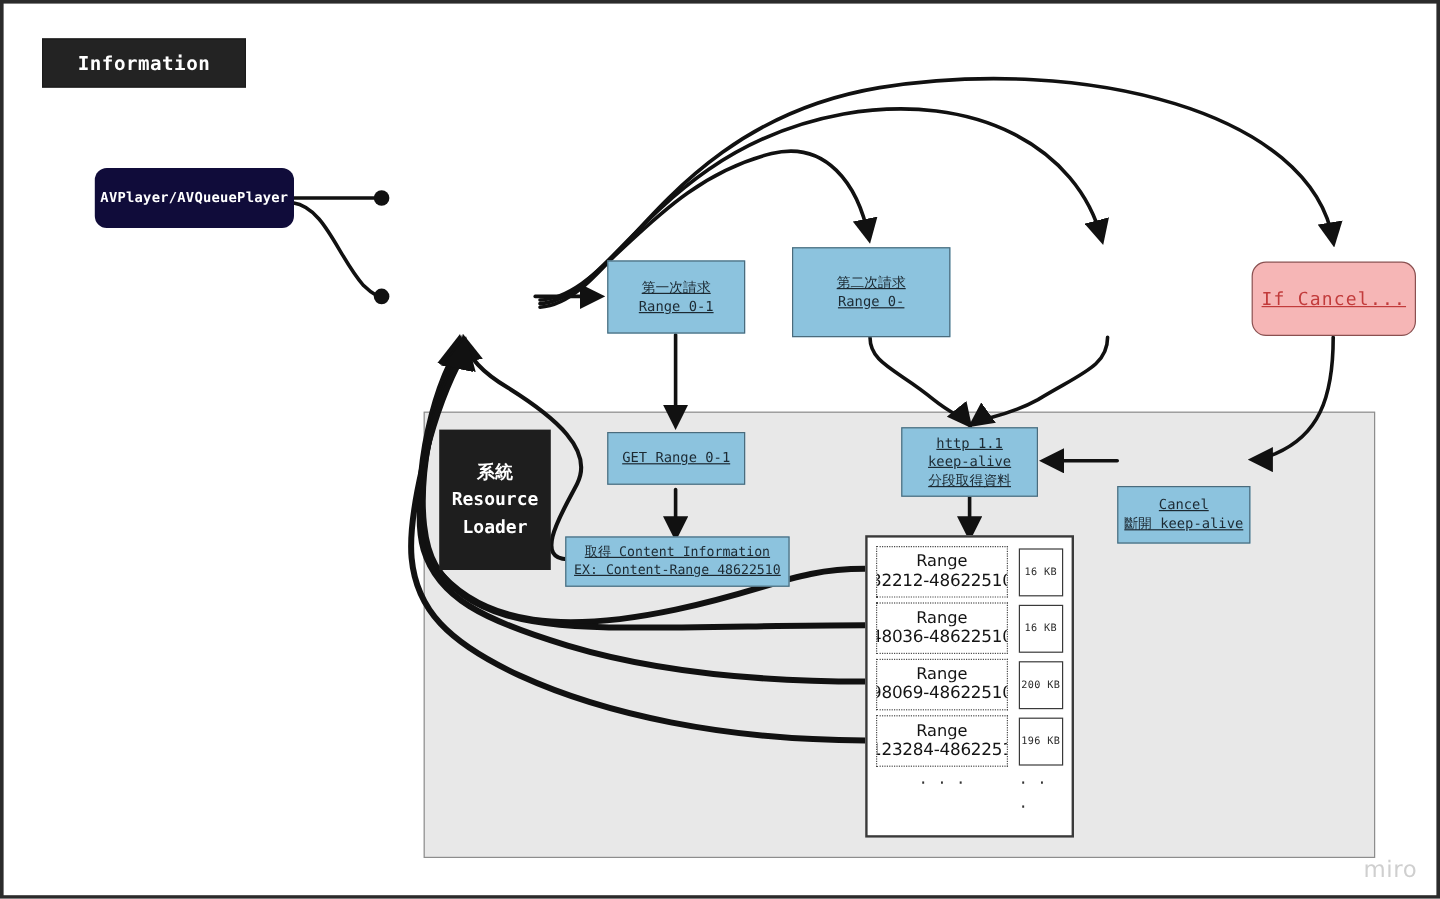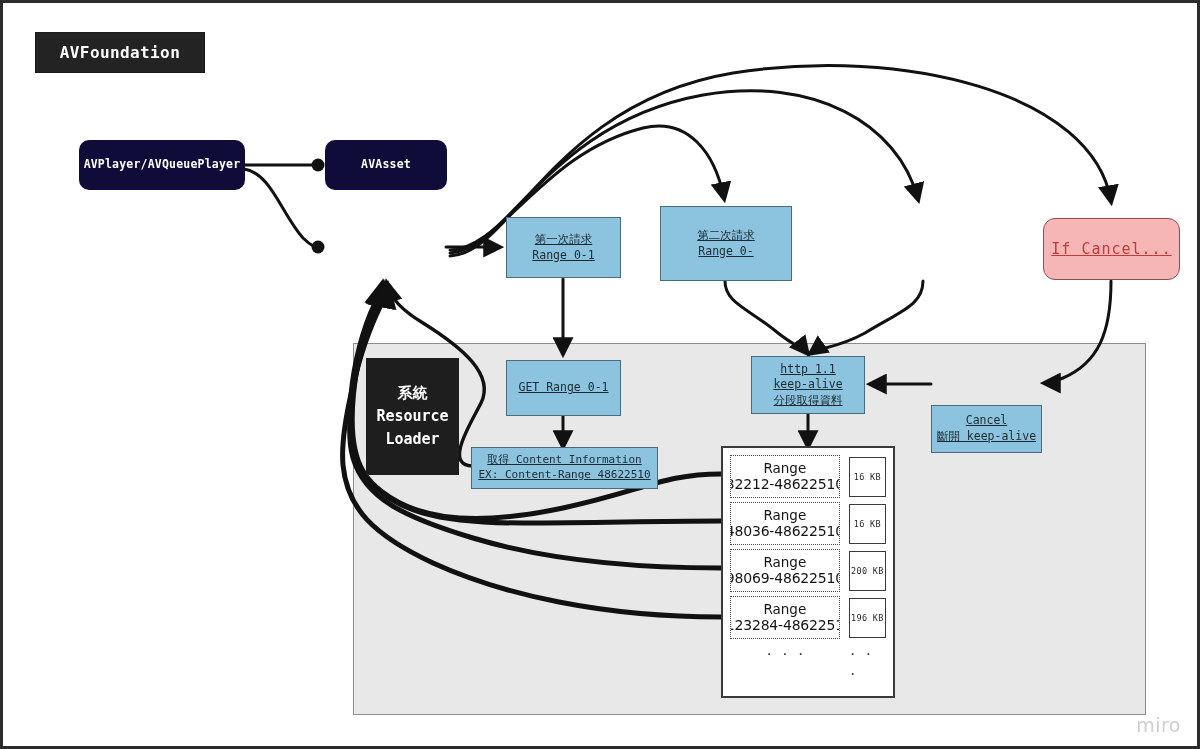--- a/index.html
+++ b/index.html
@@ -223,25 +223,24 @@
     </g>
 
     <g fill="none" stroke="#111111" stroke-width="5" stroke-linecap="round">
       <path d="M 718 471 C 660 471, 640 488, 560 505 C 470 524, 400 520, 360 470 C 336 438, 348 350, 372 300 C 376 292, 378 287, 379 282" marker-end="url(#arrowThick)"></path>
       <path d="M 718 518 C 640 518, 600 520, 520 520 C 440 520, 385 510, 360 468 C 340 434, 350 352, 374 302 C 377 294, 379 288, 380 283" marker-end="url(#arrowThick)"></path>
       <path d="M 718 565 C 620 565, 540 556, 470 535 C 400 514, 362 495, 350 455 C 341 424, 352 350, 376 302 C 379 295, 381 289, 382 284" marker-end="url(#arrowThick)"></path>
       <path d="M 718 614 C 600 614, 500 592, 430 560 C 370 532, 344 505, 340 462 C 337 428, 354 350, 378 302 C 381 295, 383 289, 384 284" marker-end="url(#arrowThick)"></path>
     </g>
   </svg>
 
-  <div class="node title-chip" style="left:32px; top:29px; width:170px; height:41px;">AVFoundation</div>
+  <div class="node title-chip" style="left:32px; top:29px; width:170px; height:41px;">Information</div>
 
   <div class="node navy" style="left:76px; top:137px; width:166px; height:50px;">AVPlayer/AVQueuePlayer</div>
 
-  <div class="node navy" style="left:322px; top:137px; width:122px; height:50px;">AVAsset</div>
 
 
   <div class="node blue" style="left:503px; top:214px; width:115px; height:61px;">
     <span>第一次請求</span>
     <span>Range 0-1</span>
   </div>
 
   <div class="node blue" style="left:657px; top:203px; width:132px; height:75px;">
     <span>第二次請求</span>
     <span>Range 0-</span>
@@ -249,21 +248,21 @@
 
 
   <div class="node pink" style="left:1040px; top:215px; width:137px; height:62px;text-decoration:underline;">If Cancel...</div>
 
   <div class="node black-box" style="left:363px; top:355px; width:93px; height:117px;">
     <span>系統</span>
     <span>Resource</span>
     <span>Loader</span>
   </div>
 
-  <div class="node blue" style="left:503px; top:357px; width:115px; height:56px;">GET Range 0-1</div>
+  <div class="node blue" style="left:503px; top:357px; width:115px; height:44px;">GET Range 0-1</div>
 
   <div class="node blue small" style="left:468px; top:444px; width:187px; height:42px;">
     <span>取得 Content Information</span>
     <span>EX: Content-Range 48622510</span>
   </div>
 
   <div class="node blue" style="left:748px; top:353px; width:114px; height:58px;">
     <span>http 1.1</span>
     <span>keep-alive</span>
     <span>分段取得資料</span>

